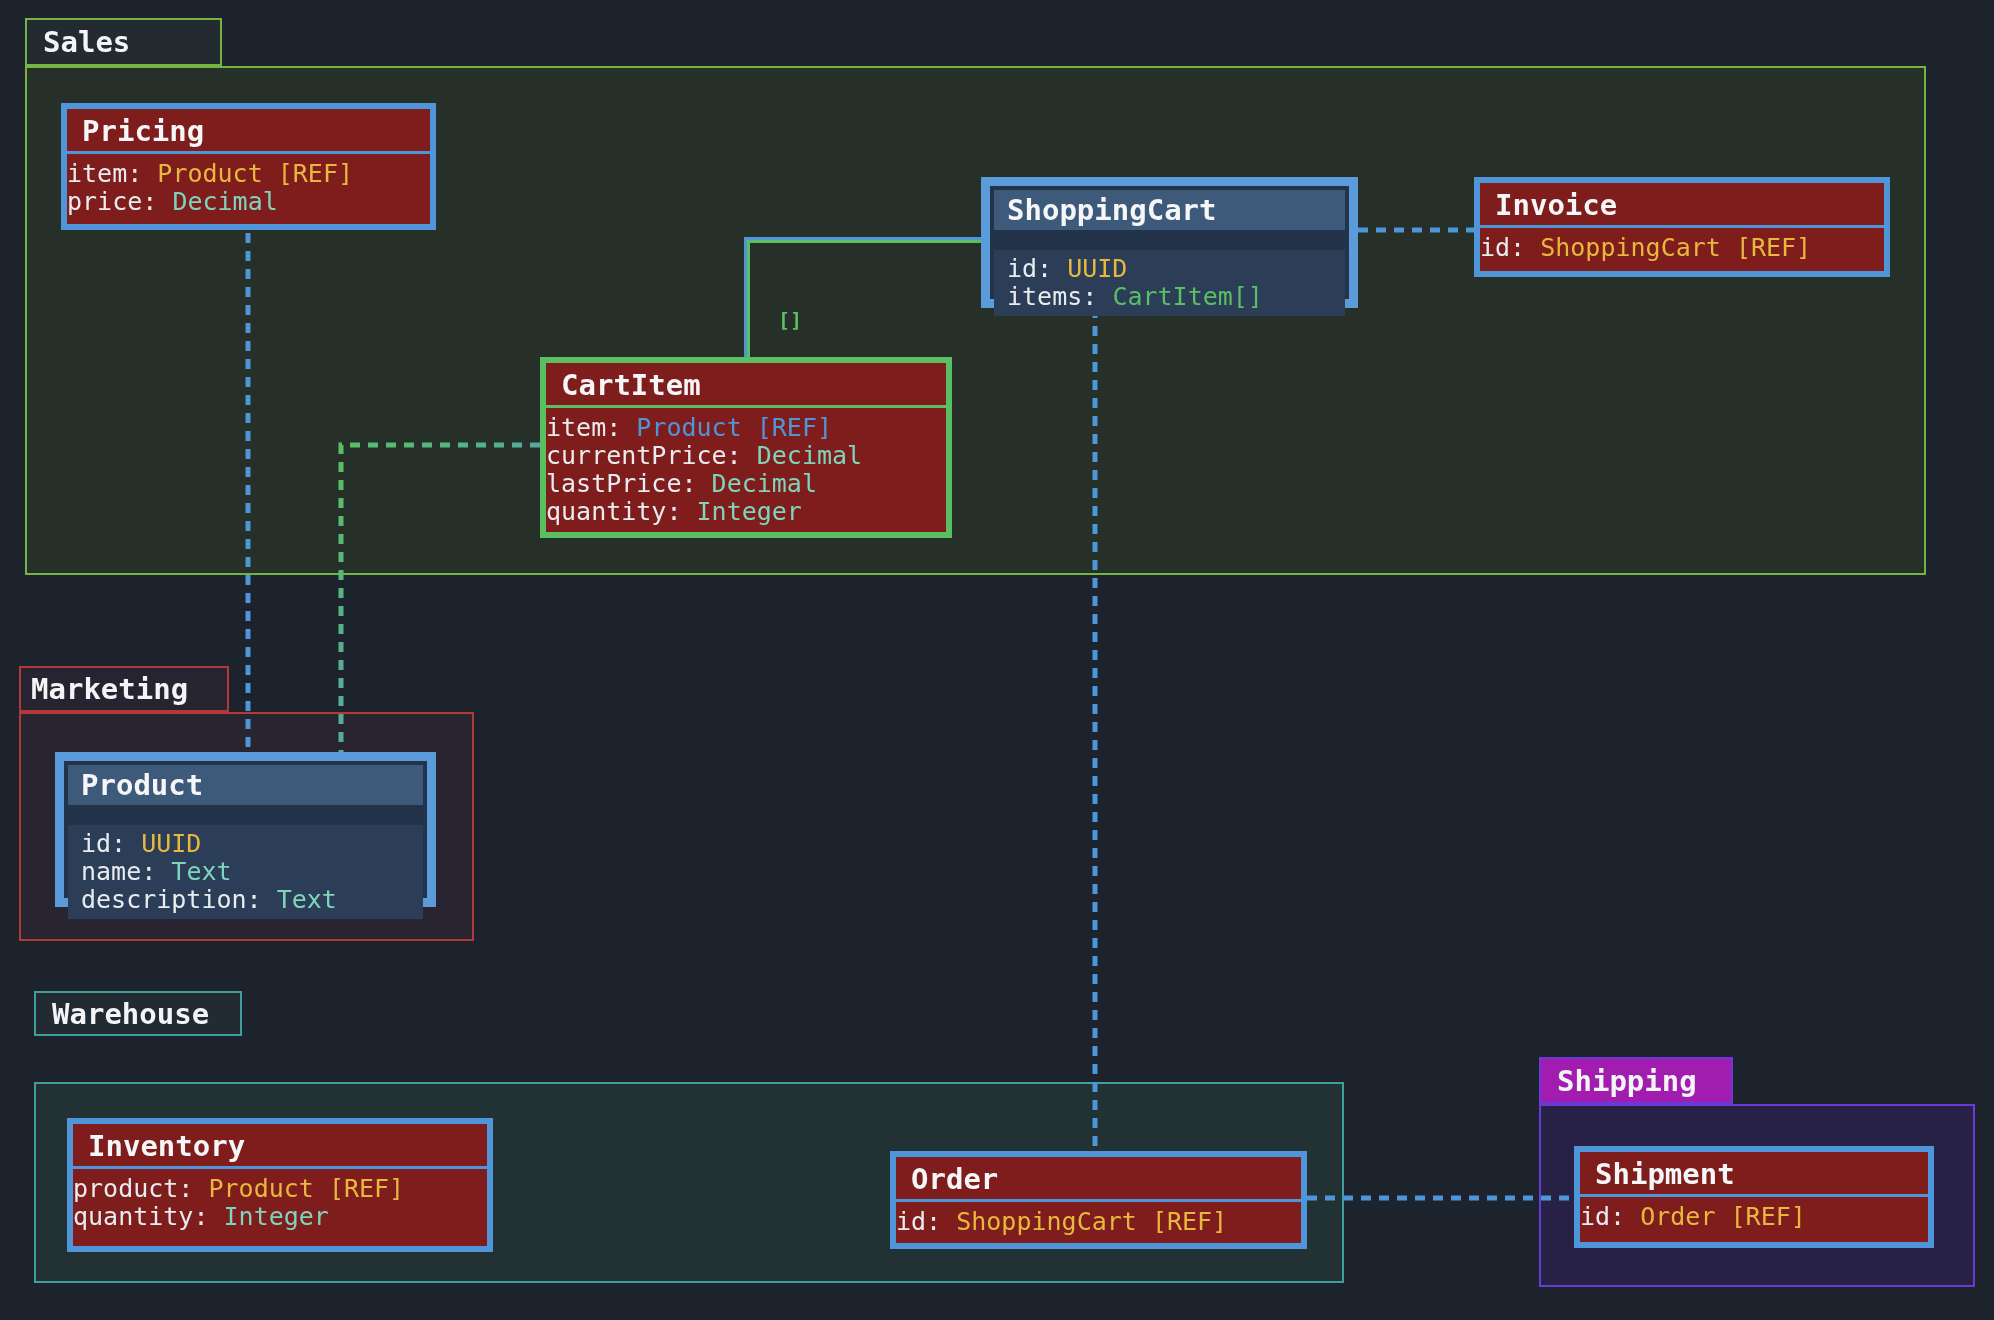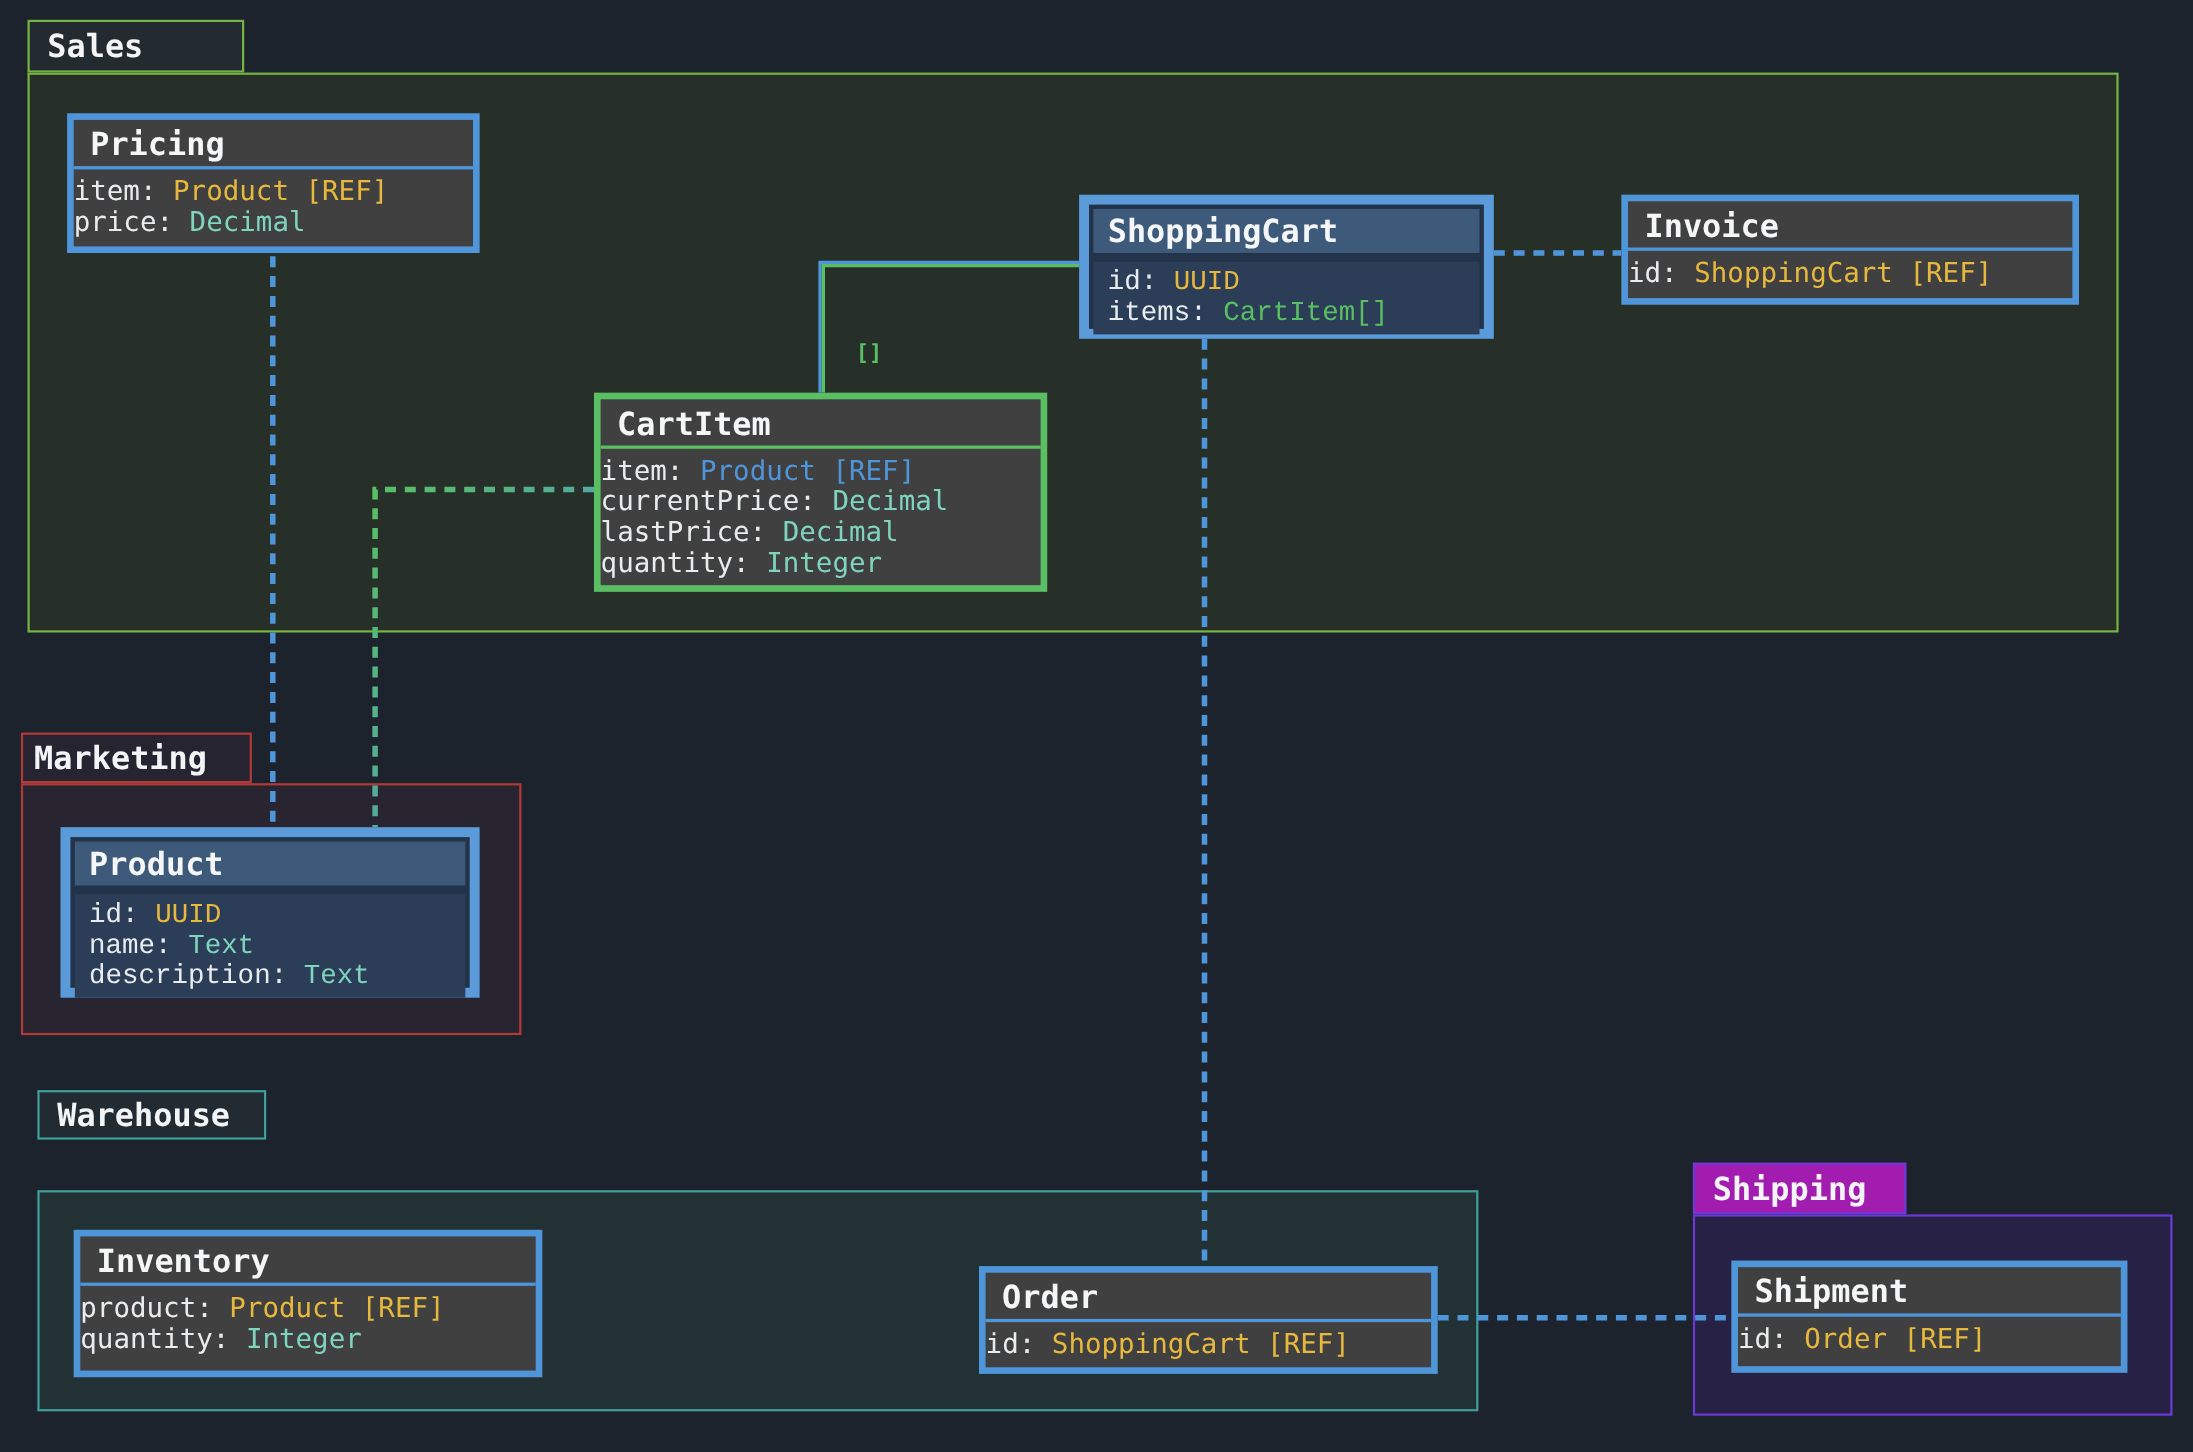--- a/index.html
+++ b/index.html
@@ -34,38 +34,38 @@
   .dash-blue { stroke:#4f95d9; }
   .solid { fill:none; stroke-width:3; }
   .solid-blue  { stroke:#4f95d9; }
   .solid-green { stroke:#5abf63; }
   .edge-label {
     position:absolute; z-index:2; font-size:20px; font-weight:bold; color:#5abf63;
   }
   
   .node {
     position:absolute; box-sizing:border-box; z-index:3;
-    background:#404040; border:6px solid var(--ac);
+    background:#7f1d1d; border:6px solid var(--ac);
     display:flex; flex-direction:column;
   }
   .n-blue  { --ac:#4f95d9; }
   .n-green { --ac:#5abf63; }
   .node .hd {
     padding:5px 15px 3px; font-size:29px; font-weight:bold; color:#f5f6f7;
     border-bottom:3px solid var(--ac); white-space:nowrap;
   }
   .node .bd {
     padding:6px 0 4px; font-size:25px; line-height:28px; color:#e9ecef;
     white-space:nowrap;
   }
   .ftype { font-weight:normal; }
   
   .node.hl { --ac:#5b9bd9; border-width:9px; background:#22334a; padding:4px; }
   .node.hl .hd { background:#3d5a7a; border-bottom:none; padding:3px 13px; }
-  .node.hl .bd { background:#2b3d57; margin-top:8px; padding:5px 13px; flex:1;font-family:Liberation Mono, monospace; }
+  .node.hl .bd { background:#2b3d57; margin-top:20px; padding:5px 13px; flex:1; }
 </style>
 </head>
 <body>
 
 <div id="canvas">
 
   <div class="group-tab g-sales-c g-sales-tab" style="left:25px; top:18px; width:197px; height:48px;">
     <span>Sales</span>
   </div>
   <div class="group-rect g-sales-c g-sales-rect" style="left:25px; top:66px; width:1901px; height:509px;"></div>

